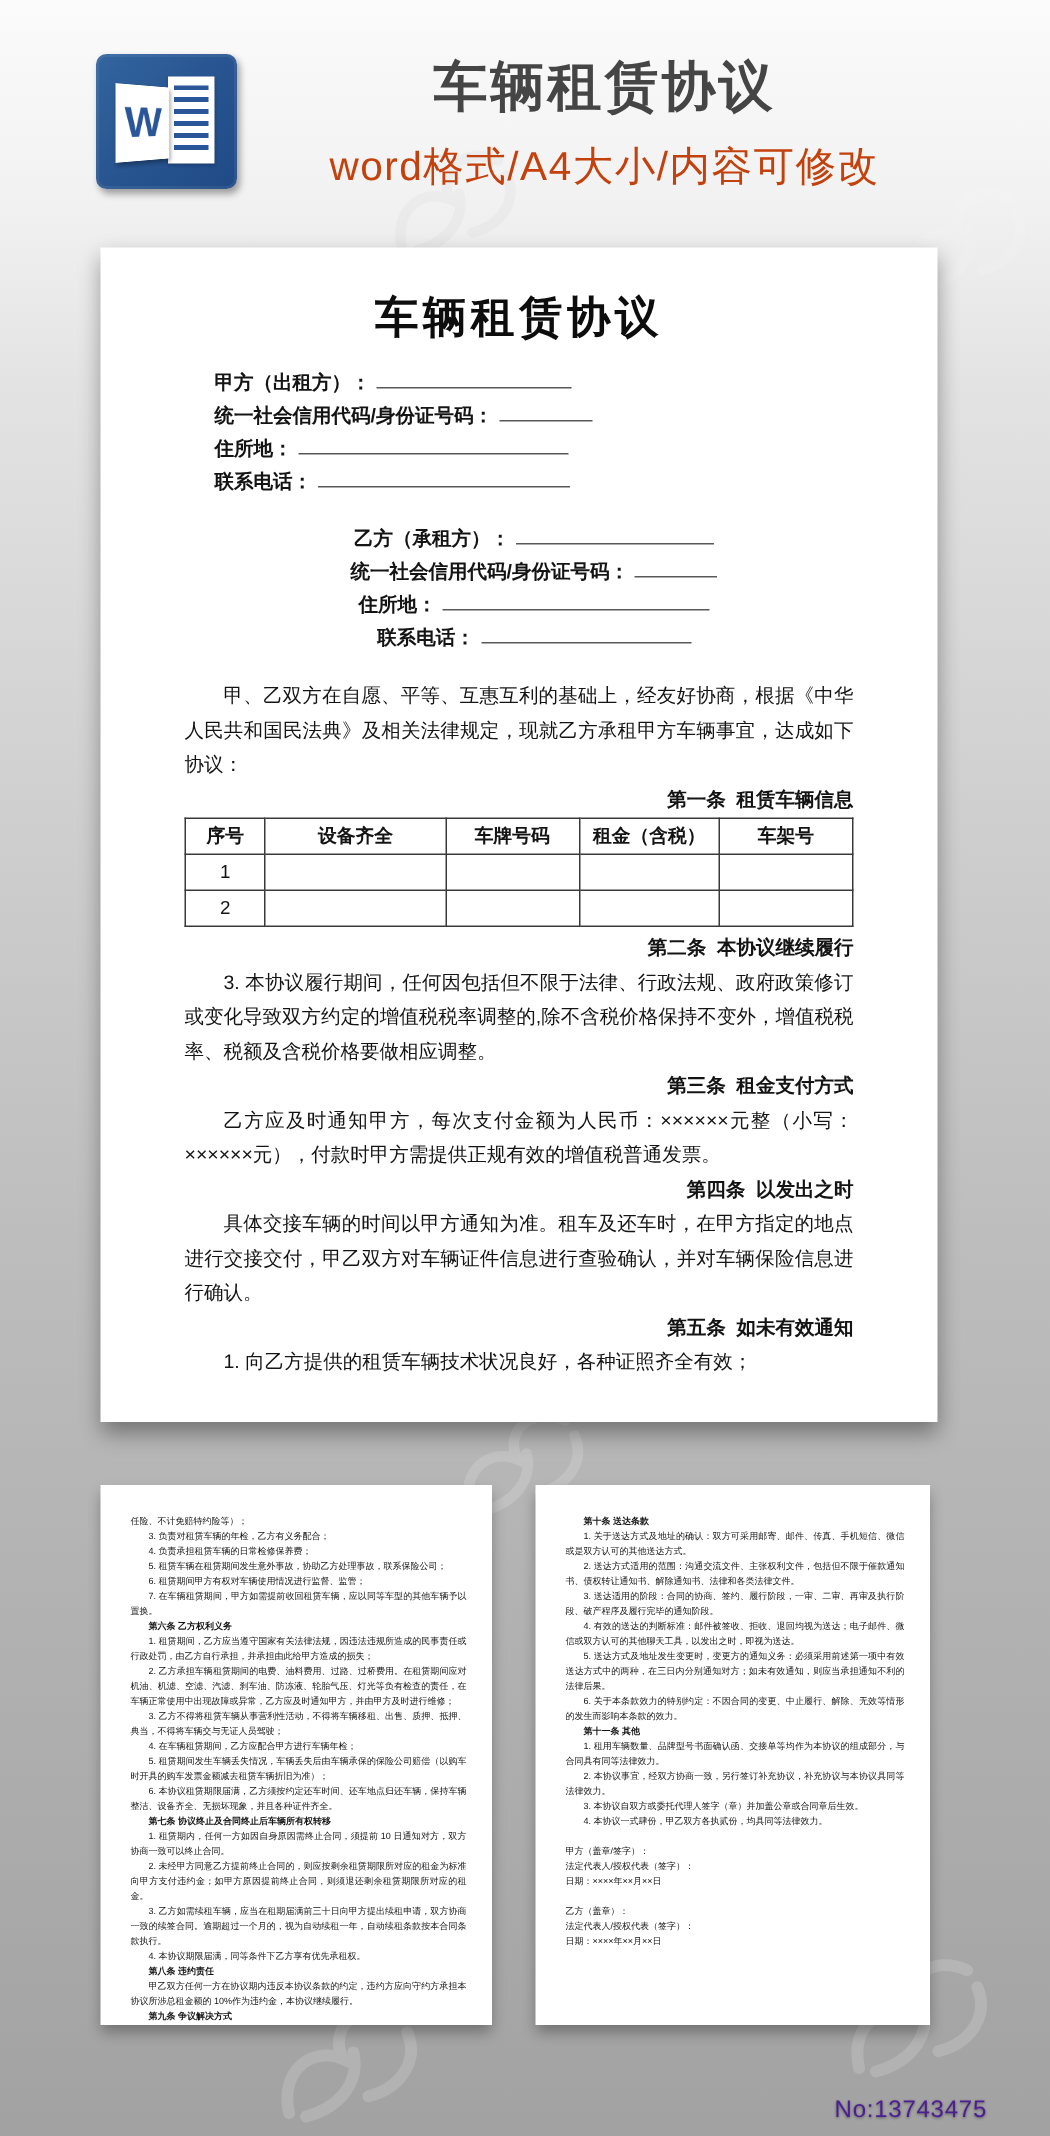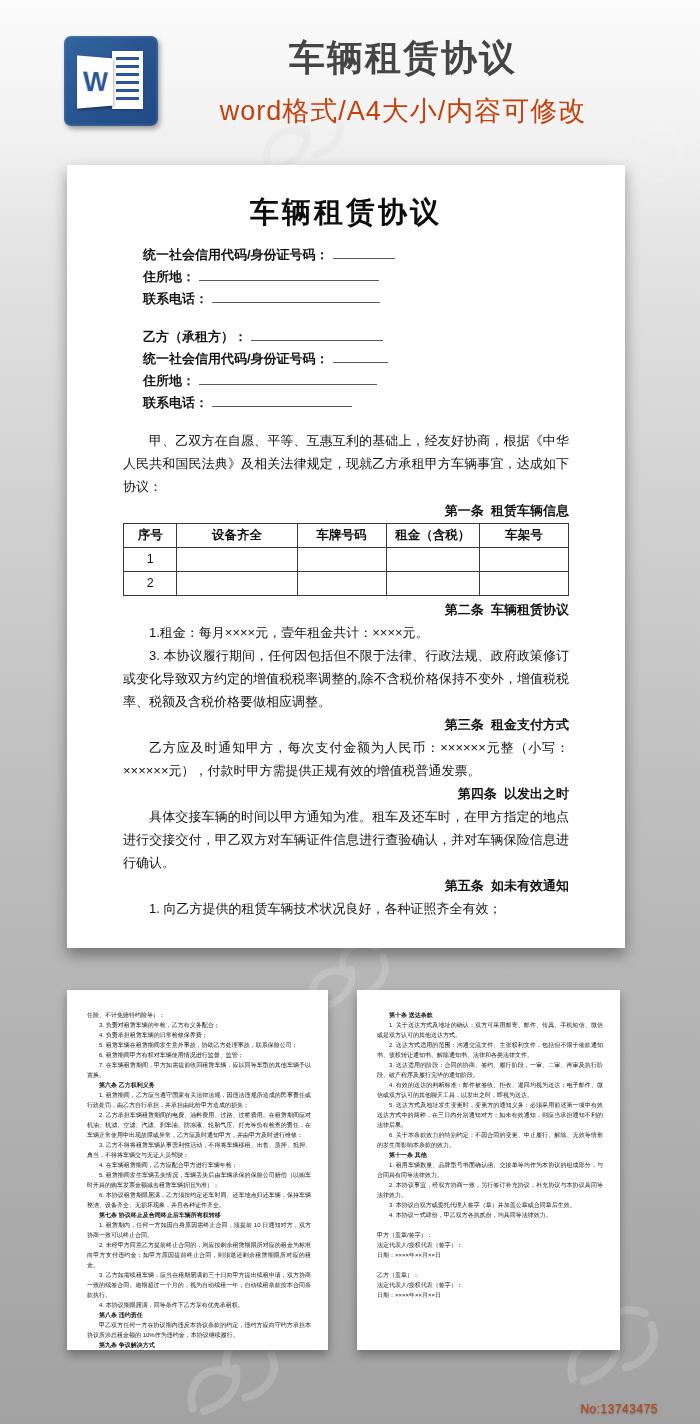--- a/index.html
+++ b/index.html
@@ -44,26 +44,26 @@
     background:#fff; box-shadow:0 7px 14px rgba(0,0,0,0.38);
     padding:24px 56px 0 56px; overflow:hidden;
     font-size:13px; line-height:23px; color:#141414;
   }
   .doc-title {
     text-align:center; font-family:"Liberation Serif", serif;
     font-size:29px; font-weight:bold; color:#0d0d0d; letter-spacing:3px;
     margin:6px 0 15px 0; line-height:34px;
   }
   .party { margin-left:20px; }
-  .party-b { margin-top:16px; }
+  .party-b { margin-top:16px;text-align:center; }
   .p-row { height:22px; line-height:22px; font-weight:700; white-space:nowrap; }
   .u { display:inline-block; border-bottom:1px solid #595959; height:13px; vertical-align:baseline; margin-left:4px; }
   .ua0{width:130px}.ua1{width:62px}.ua2{width:180px}.ua3{width:168px}
   .ub0{width:132px}.ub1{width:55px}.ub2{width:178px}.ub3{width:140px}
-  .intro { margin-top:16px; text-indent:26px; text-align:justify;font-family:Liberation Mono, monospace; }
+  .intro { margin-top:16px; text-indent:26px; text-align:justify; }
   .art-h { font-weight:bold; text-indent:26px; white-space:pre;text-align:right; }
   .art-p { text-indent:26px; text-align:justify; }
   .v-table { width:100%; border-collapse:collapse; table-layout:fixed; margin:1px 0 2px 0;border-radius:11px; }
   .v-table th,.v-table td { border:1px solid #3a3a3a; height:20px; text-align:center; font-size:12.5px; padding:0; font-weight:normal; }
   .v-table th { font-weight:700; }
   .c0{width:12%}.c1{width:27%}.c2{width:20%}.c3{width:21%}.c4{width:20%}
 
   
   .small-page {
     position:absolute; top:990px; width:261px; height:360px; background:#fff;
@@ -74,21 +74,21 @@
   .page2 { left:67px; }
   .page3 { left:357px; width:263px; }
   .tl { text-indent:12px; text-align:justify; }
   .tl.bold { font-weight:bold; }
   .tl.noindent { text-indent:0; }
   .tl.gap { margin-top:10px; }
 
   
   .footer-no {
     position:absolute; right:42px; bottom:8px;
-    font-size:12px; color:#c2410c; letter-spacing:0.5px;
+    font-size:16px; color:#4c1d95; letter-spacing:0.5px;
     text-shadow:0 1px 2px rgba(0,0,0,0.45);
   }
 </style>
 </head>
 <body>
 
 <div class="stage">
 
   <svg class="wm" style="left:180px;top:1330px;width:120px;height:90px" viewBox="0 0 100 80">
       <path d="M8,70 C2,45 22,30 40,38 C30,18 52,2 72,12 M18,72 C40,66 50,50 46,34 M55,60 C75,55 85,38 78,22" fill="none" stroke="#ffffff" stroke-width="7" stroke-linecap="round"></path>
@@ -116,20 +116,21 @@
     <div class="header-text">
       <div class="header-title">车辆租赁协议</div>
       <div class="header-sub">word格式/A4大小/内容可修改</div>
     </div>
   </div>
 
   <div class="page1">
     <div class="doc-title">车辆租赁协议</div>
 
     <div class="party party-a">
+      <div class="p-row"><span>甲方（出租方）：</span><span class="u ua0"></span></div>
       <div class="p-row"><span>统一社会信用代码/身份证号码：</span><span class="u ua1"></span></div>
       <div class="p-row"><span>住所地：</span><span class="u ua2"></span></div>
       <div class="p-row"><span>联系电话：</span><span class="u ua3"></span></div>
     </div>
 
     <div class="party party-b">
       <div class="p-row"><span>乙方（承租方）：</span><span class="u ub0"></span></div>
       <div class="p-row"><span>统一社会信用代码/身份证号码：</span><span class="u ub1"></span></div>
       <div class="p-row"><span>住所地：</span><span class="u ub2"></span></div>
       <div class="p-row"><span>联系电话：</span><span class="u ub3"></span></div>
@@ -164,22 +165,21 @@
       <tr>
         <td>2</td>
         <td></td>
             <td></td>
         <td></td>
             <td></td>
       </tr>
     </tbody>
       </table>
 
-    <div class="art-h">第二条  车辆租赁协议</div>
-    <p class="art-p">1.租金：每月××××元，壹年租金共计：××××元。</p>
+    <div class="art-h">第二条  本协议继续履行</div>
     <p class="art-p">3. 本协议履行期间，任何因包括但不限于法律、行政法规、政府政策修订或变化导致双方约定的增值税税率调整的,除不含税价格保持不变外，增值税税率、税额及含税价格要做相应调整。</p>
 
     <div class="art-h">第三条  租金支付方式</div>
     <p class="art-p">乙方应及时通知甲方，每次支付金额为人民币：××××××元整（小写：××××××元），付款时甲方需提供正规有效的增值税普通发票。</p>
 
     <div class="art-h">第四条  以发出之时</div>
     <p class="art-p">具体交接车辆的时间以甲方通知为准。租车及还车时，在甲方指定的地点进行交接交付，甲乙双方对车辆证件信息进行查验确认，并对车辆保险信息进行确认。</p>
 
     <div class="art-h">第五条  如未有效通知</div>
     <p class="art-p">1. 向乙方提供的租赁车辆技术状况良好，各种证照齐全有效；</p>

